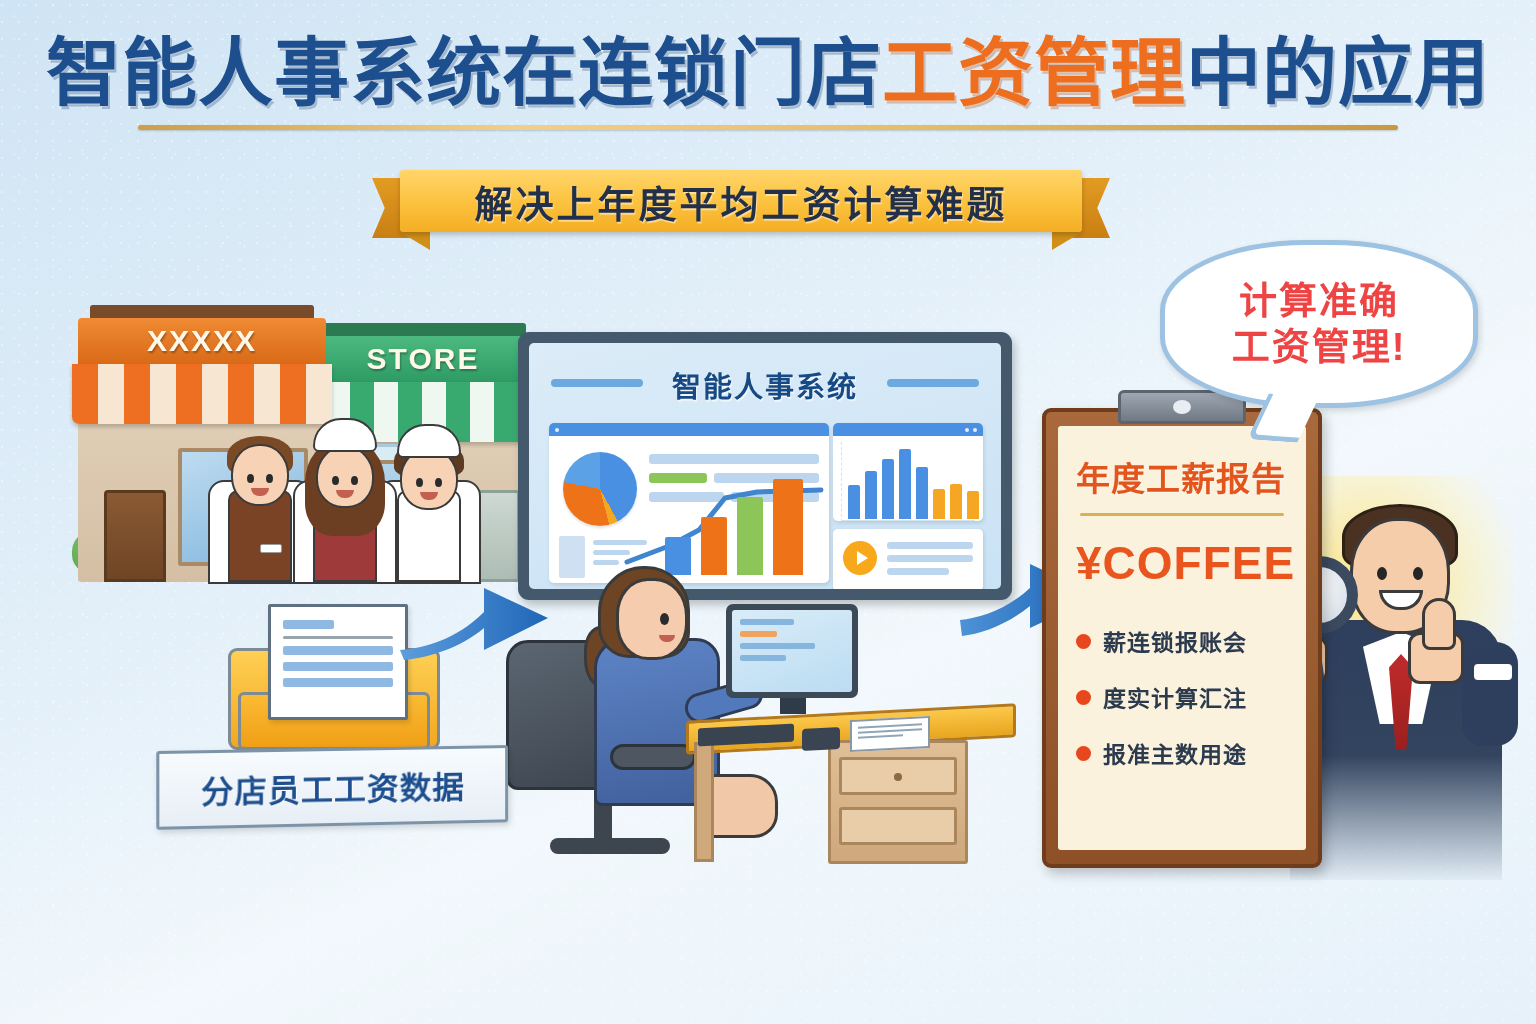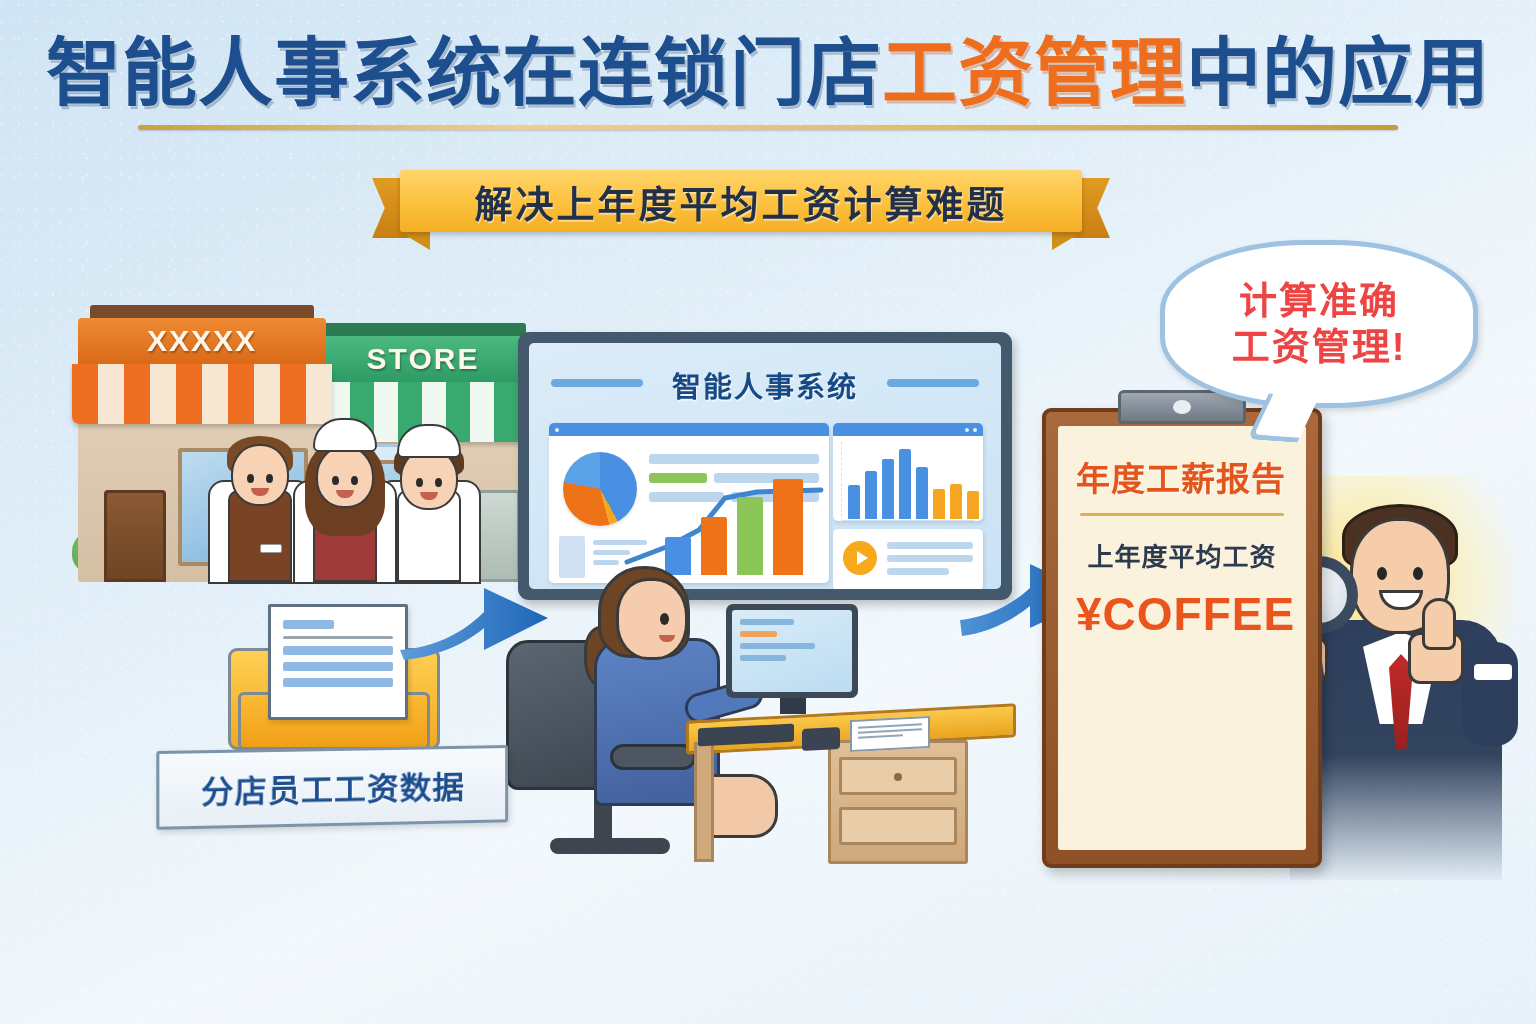--- a/index.html
+++ b/index.html
@@ -584,17 +584,30 @@
     <div class="thumb"></div>
   </div>
 
   <div class="clipboard">
     <div class="clip-metal">
       <span class="hole"></span>
     </div>
     <div class="clip-sheet">
       <div class="cb-title">年度工薪报告</div>
       <div class="cb-div"></div>
-      <div class="cb-sub">上年度平均工资</div>
       <div class="cb-amount">¥COFFEE</div>
+      <ul class="cb-list">
+        <li>
+          <span class="cb-dot"></span>
+          <span>薪连锁报账会</span>
+        </li>
+        <li>
+          <span class="cb-dot"></span>
+          <span>度实计算汇注</span>
+        </li>
+        <li>
+          <span class="cb-dot"></span>
+          <span>报准主数用途</span>
+        </li>
+      </ul>
     </div>
   </div>
 </div>
 
 </body></html>

